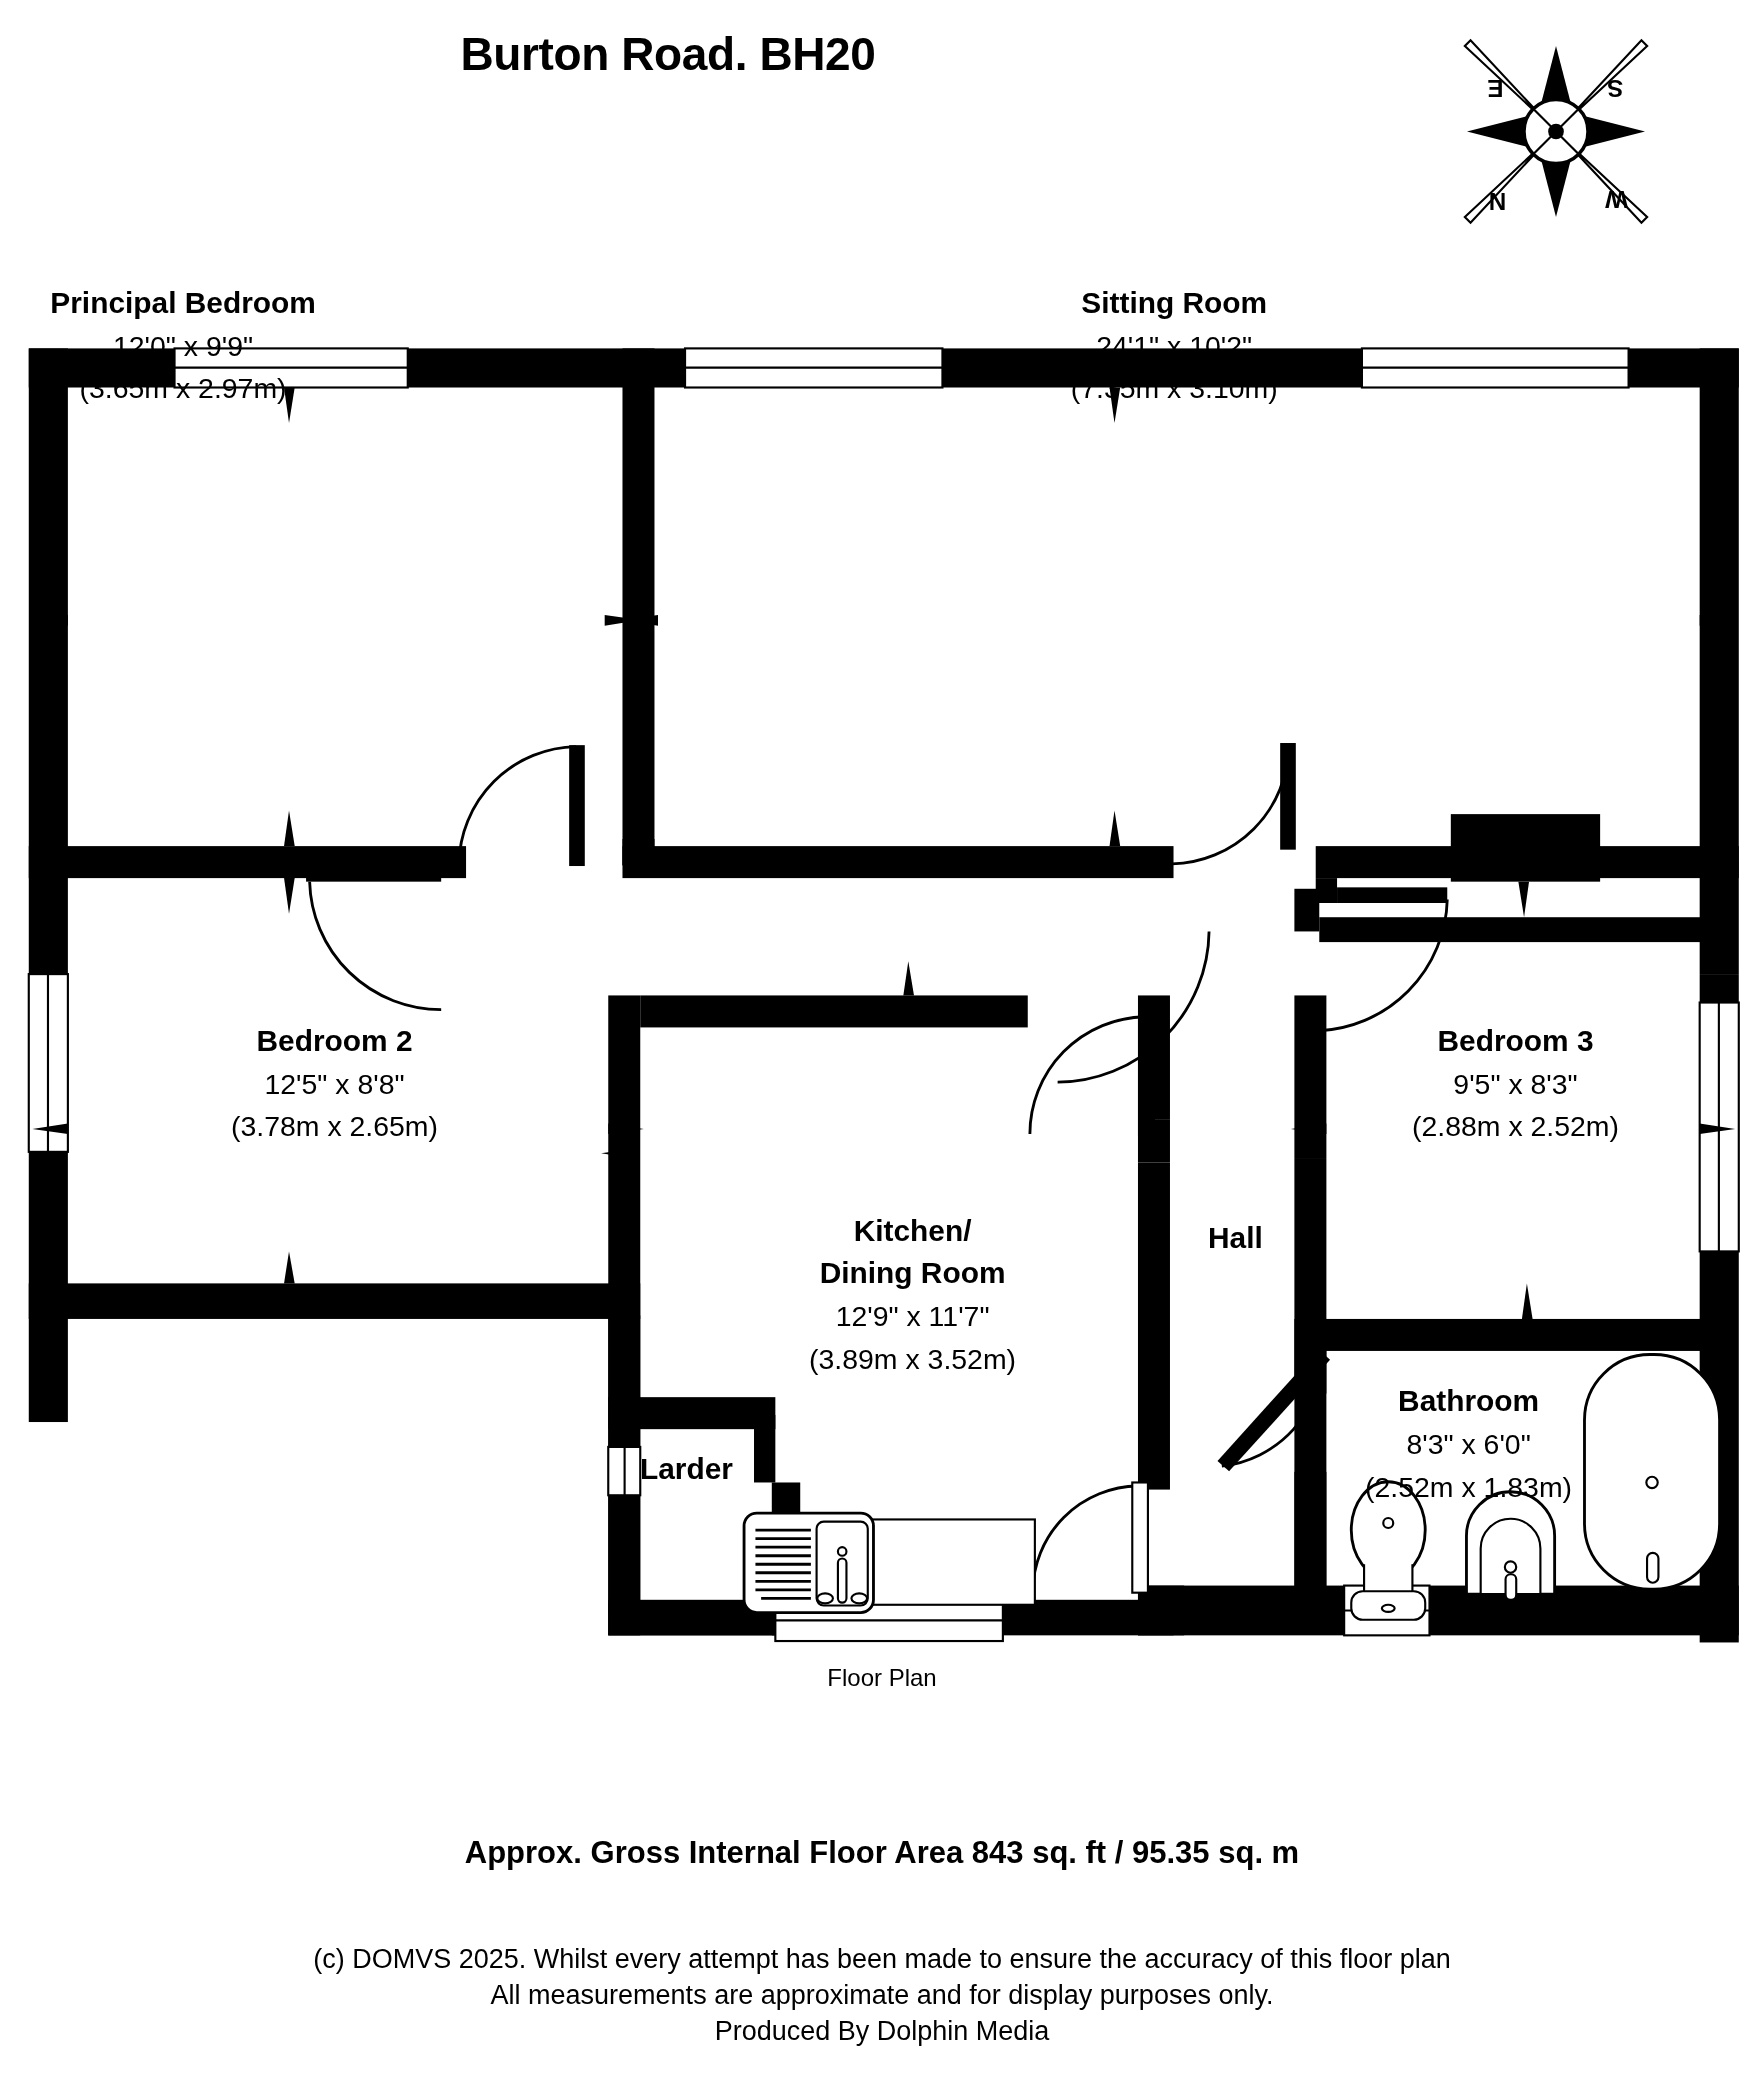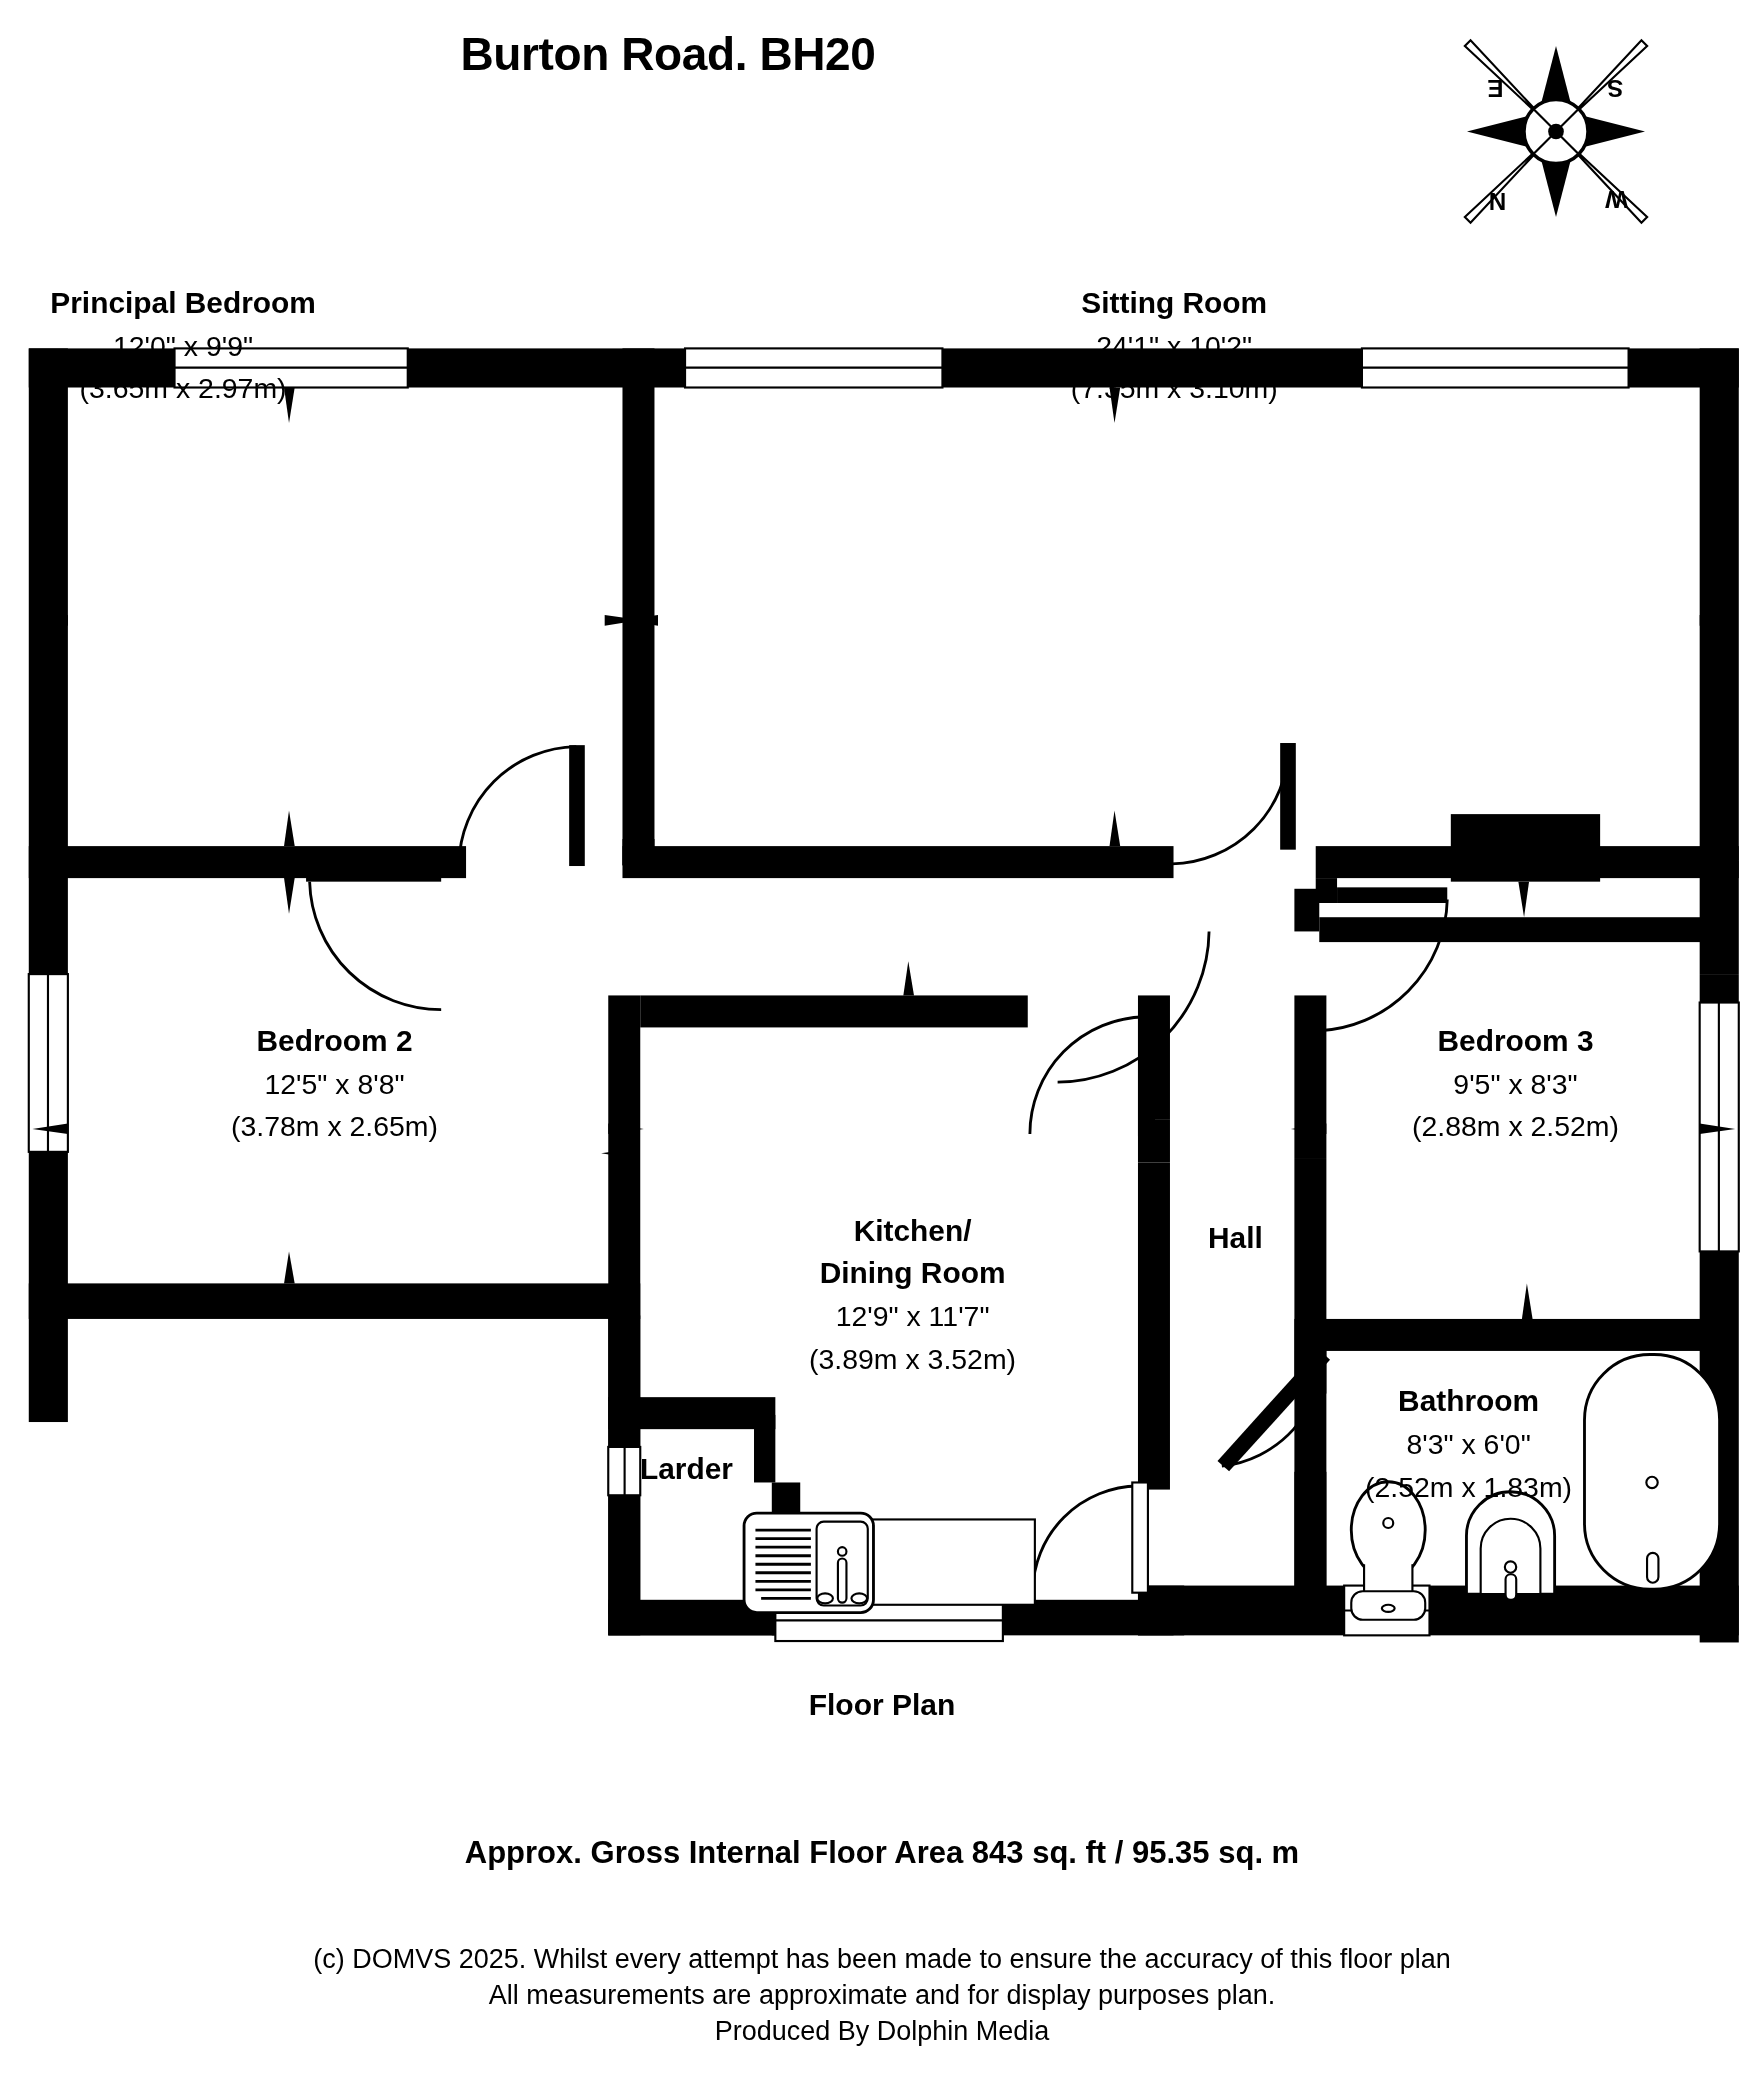--- a/index.html
+++ b/index.html
@@ -8,21 +8,21 @@
     font-family:"Liberation Sans", sans-serif;color:#000;
   }
   #page-title{
     position:absolute;left:0;top:27px;width:1764px;text-align:center;
     font-size:46px;font-weight:bold;letter-spacing:-0.4px;padding-left:6px;
   }
   #title-inner{display:inline-block;transform:translateX(-220px);}
   #compass-wrap{position:absolute;left:1442px;top:14.2px;width:228px;height:235px;}
   #floorplan-svg{position:absolute;left:0;top:0;width:1764px;height:1742px;}
   .caption{position:absolute;left:0;width:1764px;text-align:center;}
-  #floorplan-label{top:1664px;font-size:30px;font-weight:bold;margin-top:24px;}
+  #floorplan-label{top:1664px;font-size:24px;font-weight:normal;}
   #area-label{top:1835px;font-size:31px;font-weight:bold;}
   #disclaimer{top:1942px;font-size:27px;line-height:1.33;font-weight:normal;}
   .d-line{display:block;}
 </style>
 </head>
 <body>
 
 <div id="page-title">
   <span id="title-inner">Burton Road. BH20</span>
 </div>
@@ -288,16 +288,16 @@
     <text x="965" y="2080" font-size="42" font-weight="bold">Larder</text>
   </g>
 </svg>
 
 <div class="caption" id="floorplan-label">Floor Plan</div>
 
 <div class="caption" id="area-label">Approx. Gross Internal Floor Area 843 sq. ft / 95.35 sq. m</div>
 
 <div class="caption" id="disclaimer">
   <span class="d-line">(c) DOMVS 2025. Whilst every attempt has been made to ensure the accuracy of this floor plan</span>
-  <span class="d-line">All measurements are approximate and for display purposes plan.</span>
+  <span class="d-line">All measurements are approximate and for display purposes only.</span>
   <span class="d-line">Produced By Dolphin Media</span>
 </div>
 
 
 </body></html>

